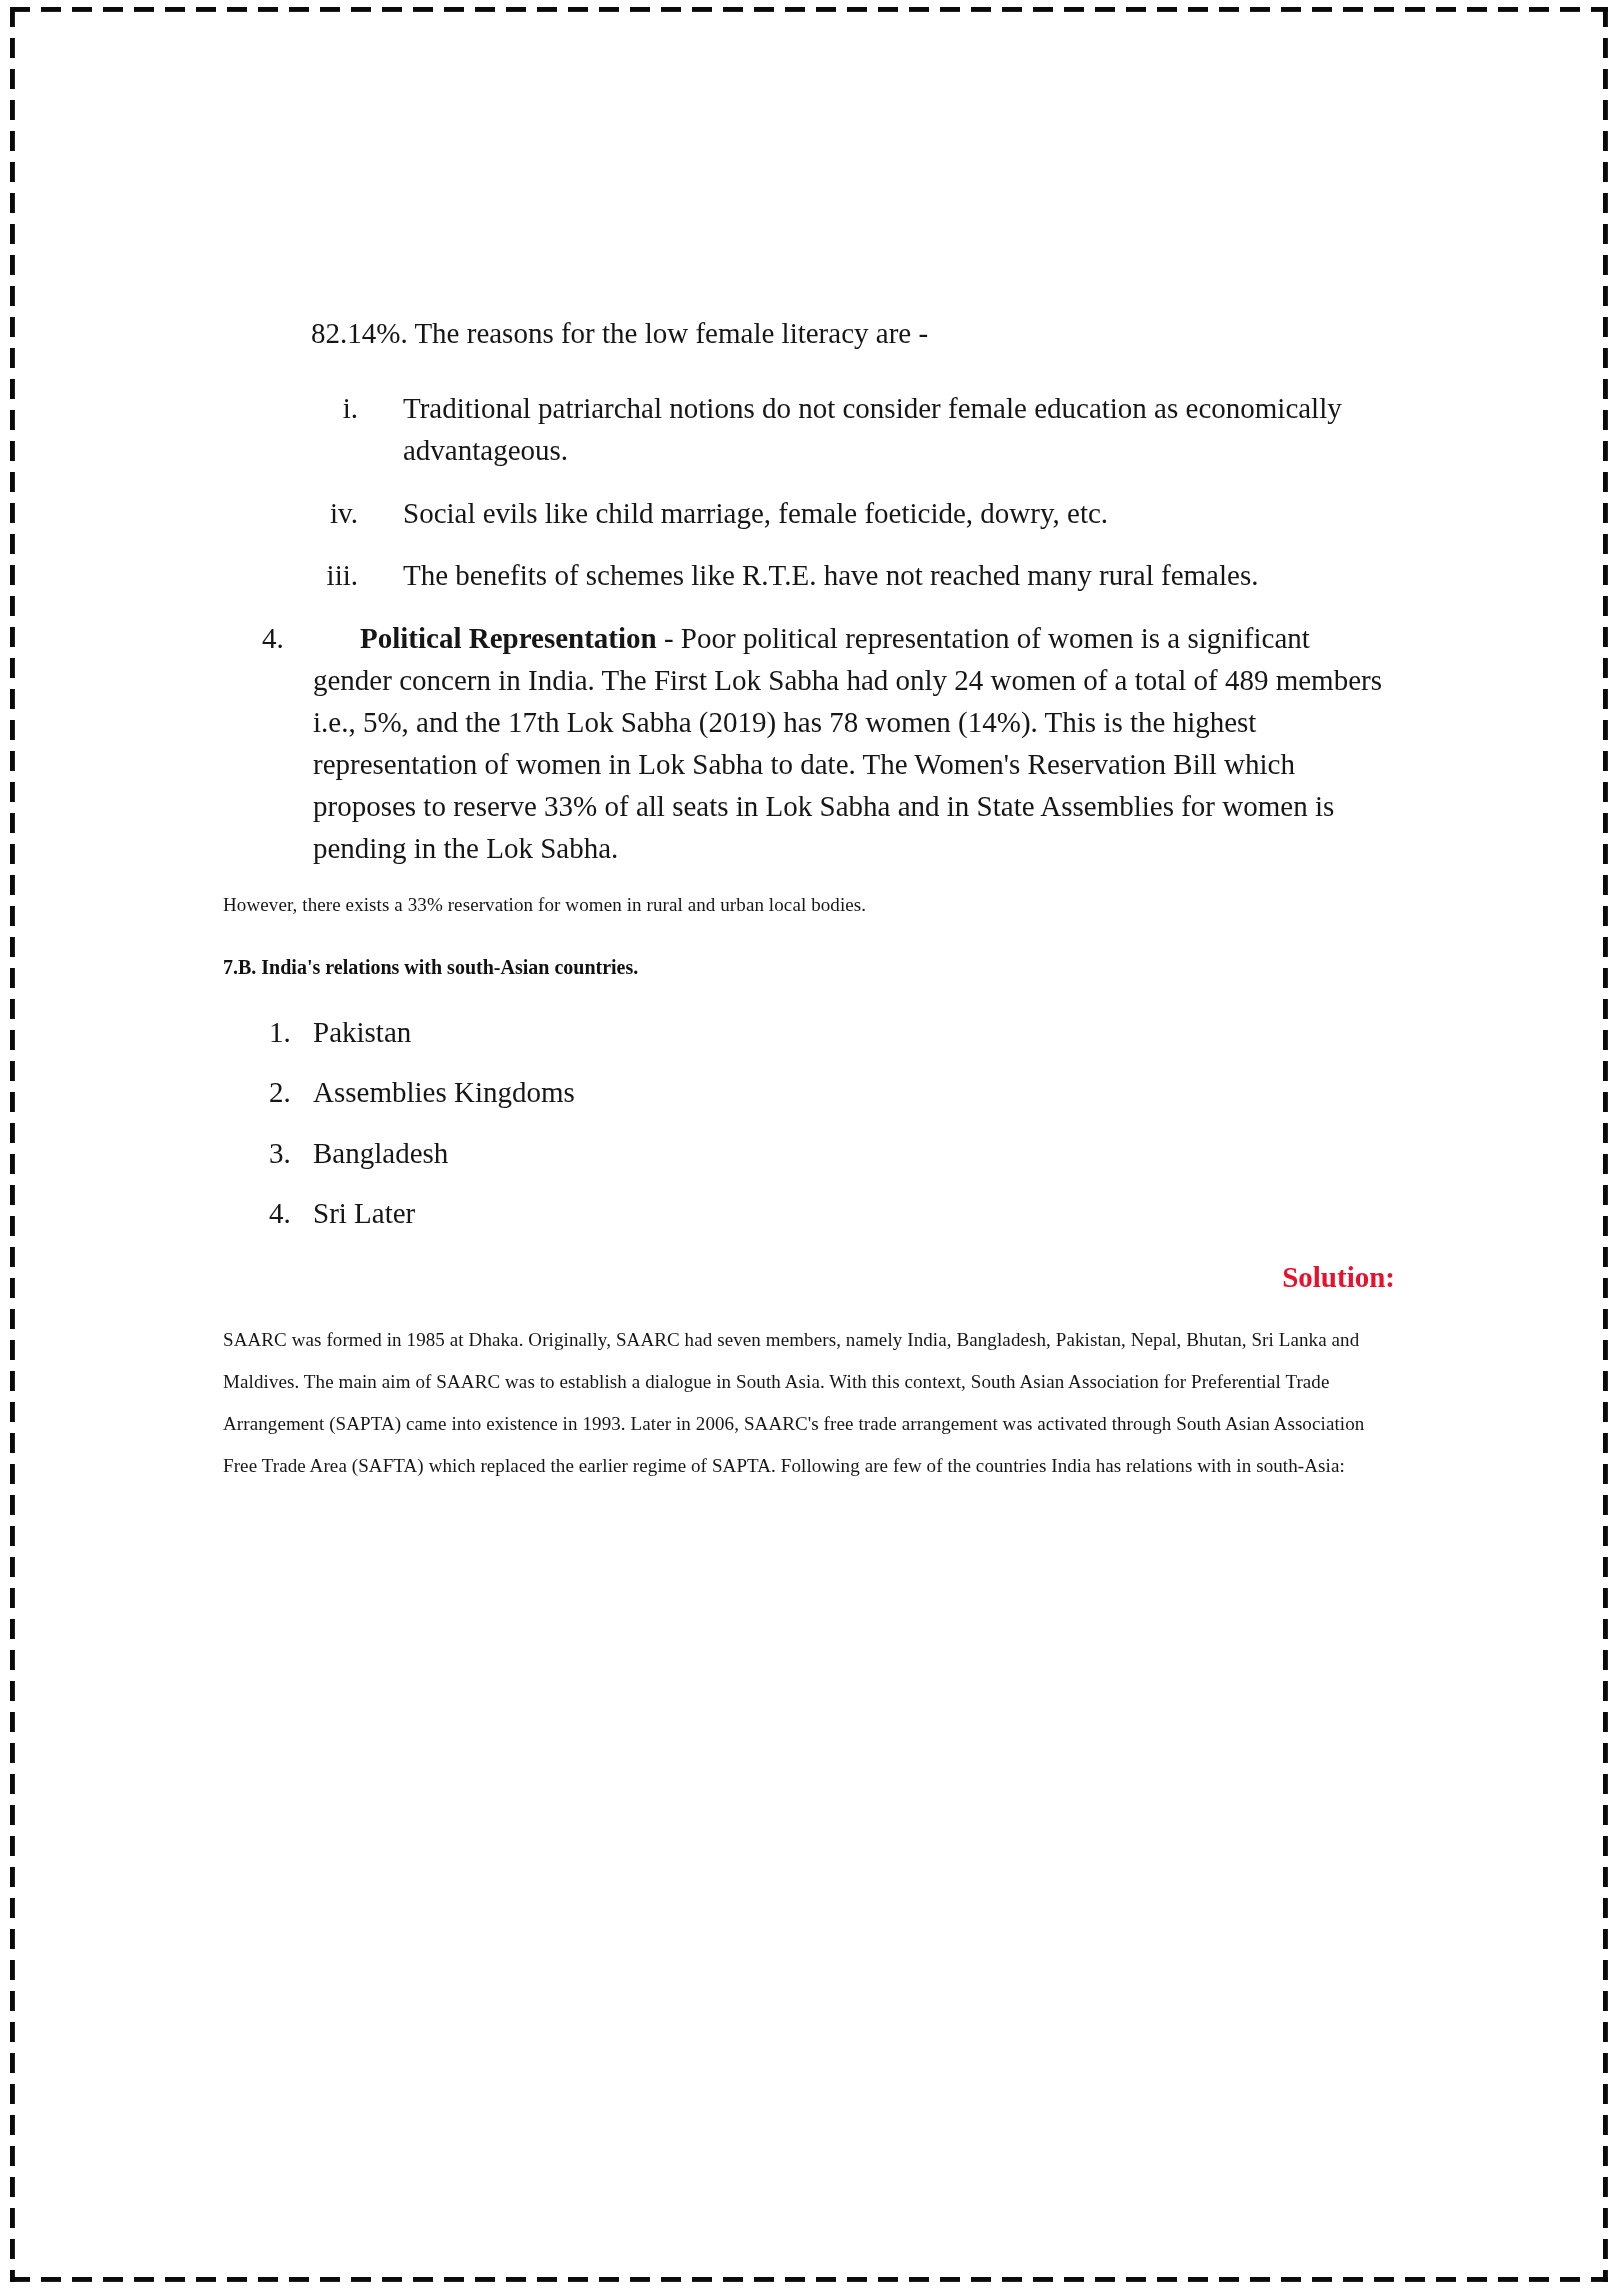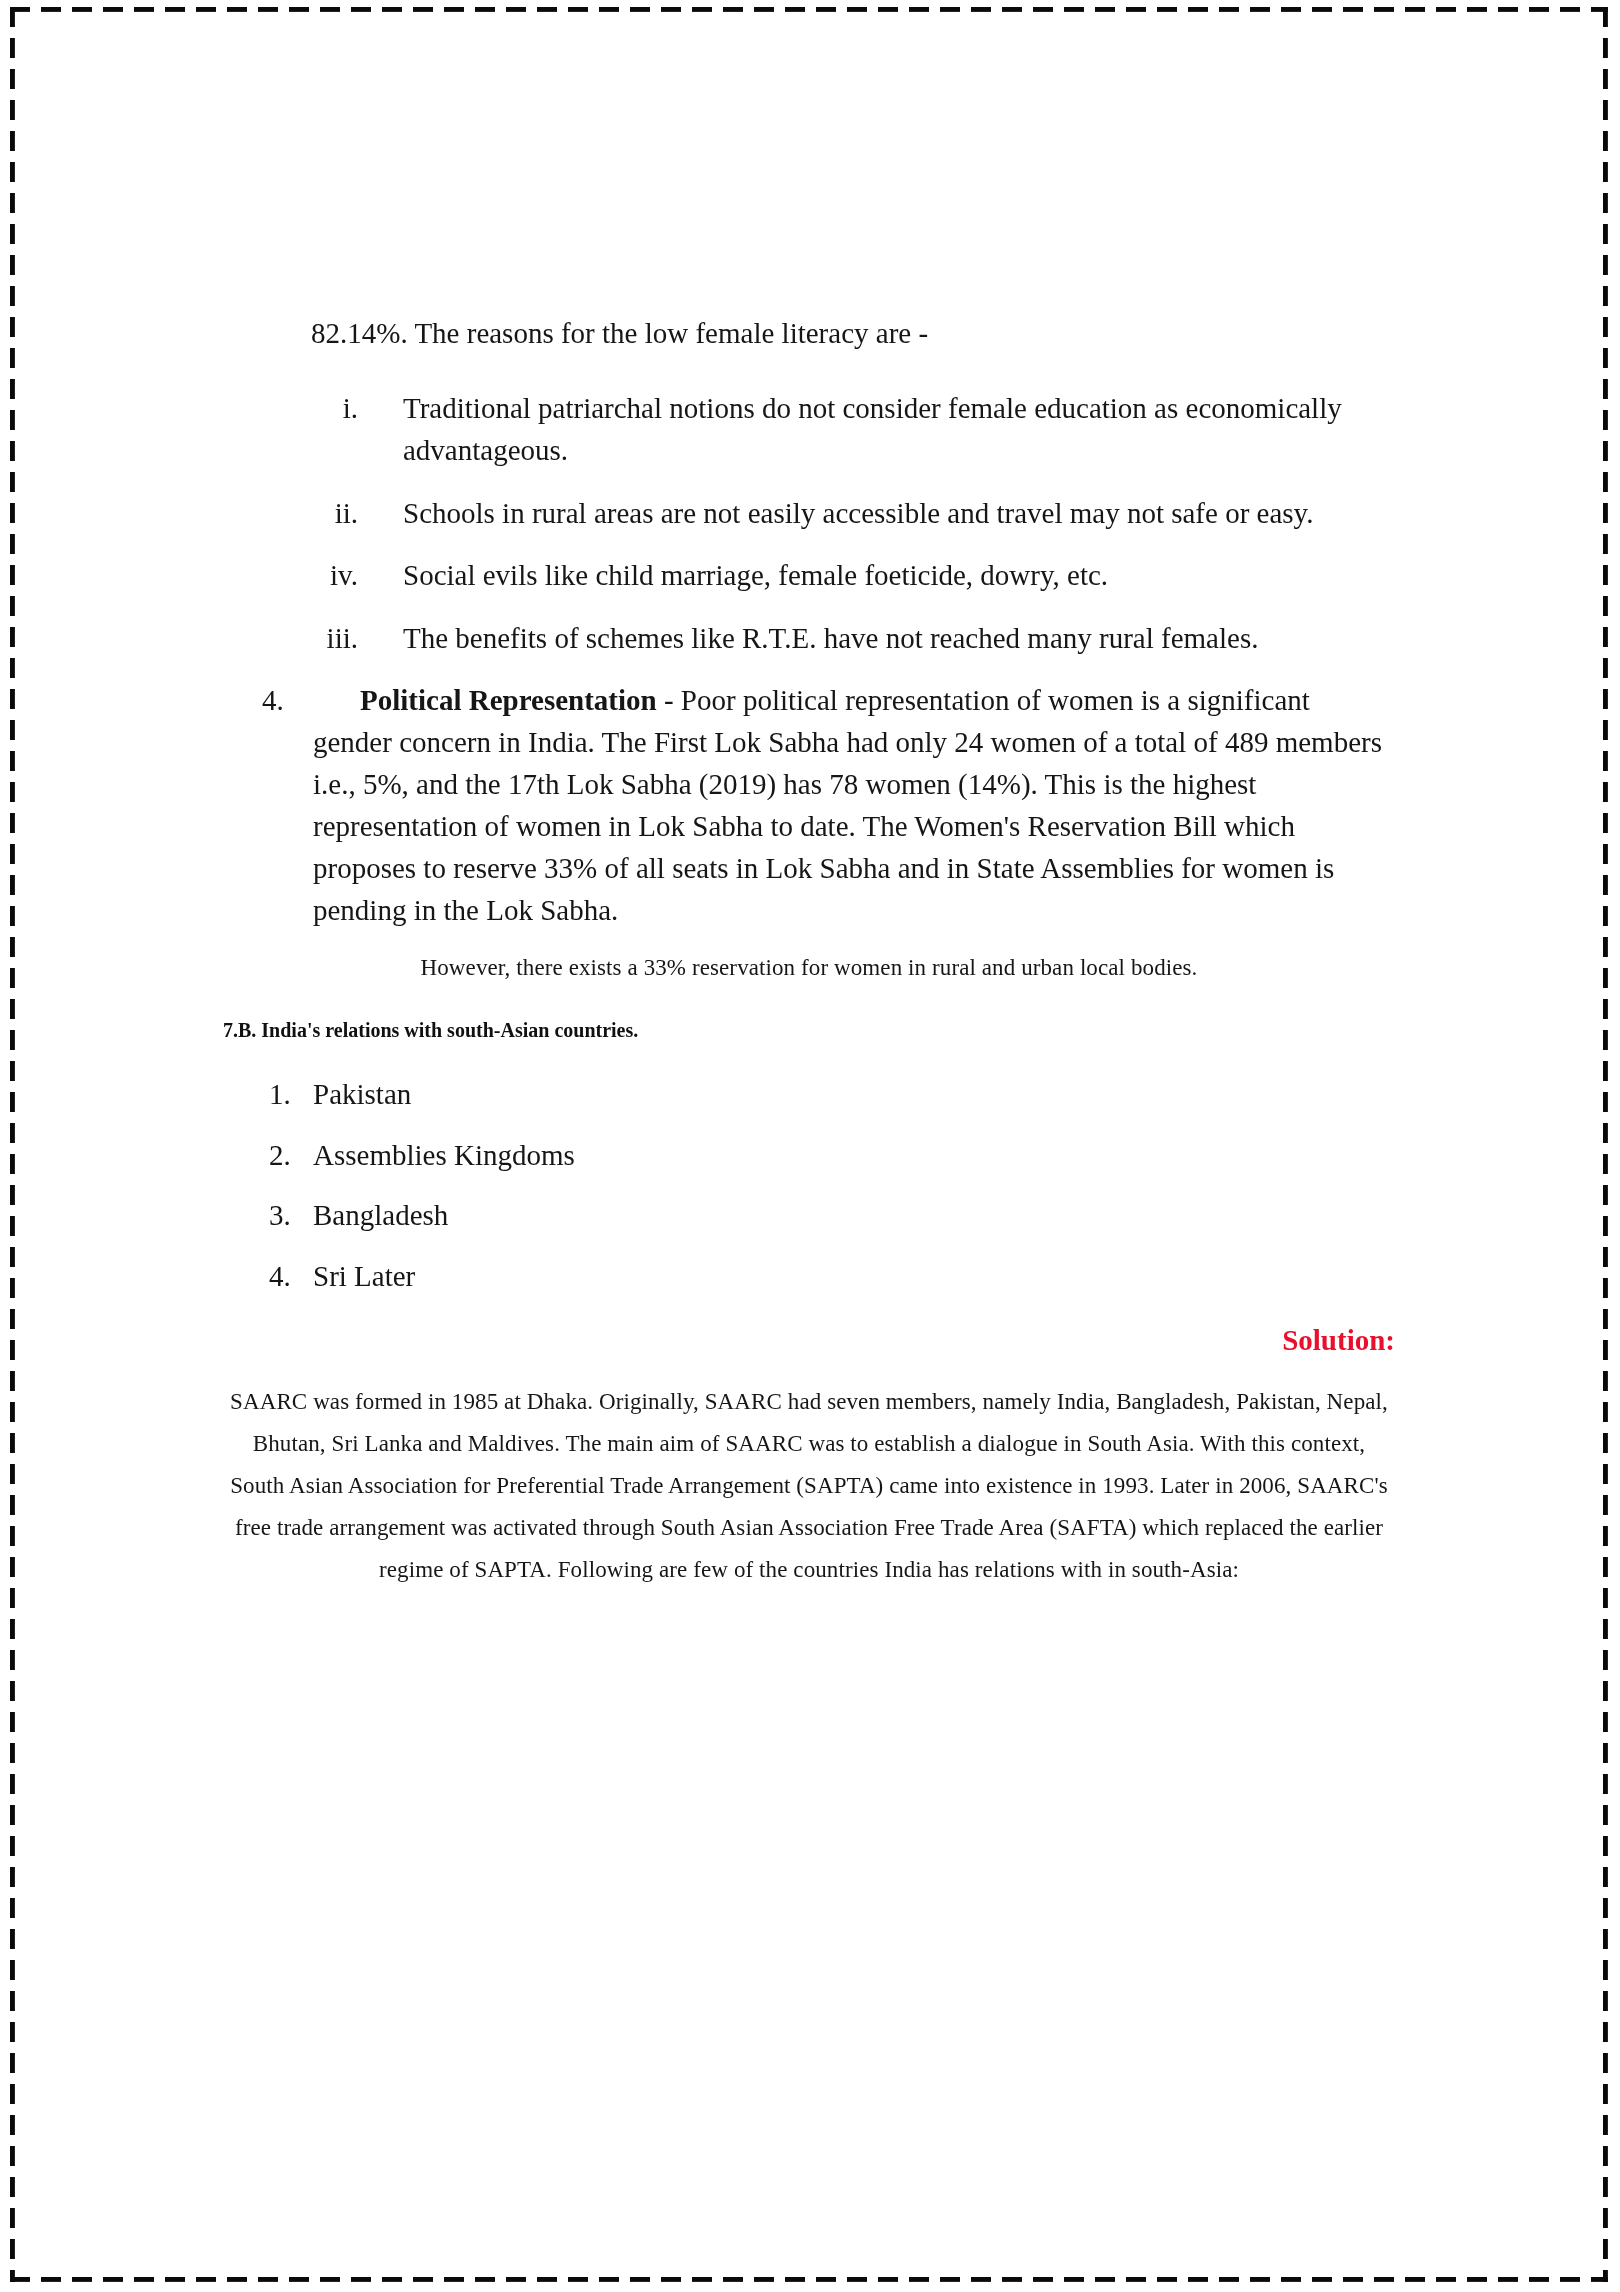--- a/index.html
+++ b/index.html
@@ -45,24 +45,24 @@
     height: 2293px;
   }
   .content {
     position: absolute;
     left: 223px;
     top: 312px;
     width: 1172px;
   }
 
   .para {
-    font-size: 23px;
+    font-size: 19px;
     line-height: 42px;
     margin: 0 0 19.6px 0;
-    text-align: center;
+    text-align: left;
     color: #161616;
     letter-spacing: 0.1px;
   }
 
   .lead-in {
     margin: 0 0 33px 0;
     padding-left: 88px;
     font-size: 29px;
     line-height: 42px;
     color: #161616;
@@ -162,24 +162,20 @@
   <div class="content">
 
     <p class="lead-in">82.14%. The reasons for the low female literacy are -</p>
 
     <ol class="roman">
       <li>
         <span class="marker">i.</span>
         <span>Traditional patriarchal notions do not consider female education as economically advantageous.</span>
       </li>
       <li>
-        <span class="marker">ii.</span>
-        <span>Schools in rural areas are not easily accessible and travel may not safe or easy.</span>
-      </li>
-      <li>
         <span class="marker">iv.</span>
         <span>Social evils like child marriage, female foeticide, dowry, etc.</span>
       </li>
       <li>
         <span class="marker">iii.</span>
         <span>The benefits of schemes like R.T.E. have not reached many rural females.</span>
       </li>
     </ol>
 
     <ol class="decimal-cont">

